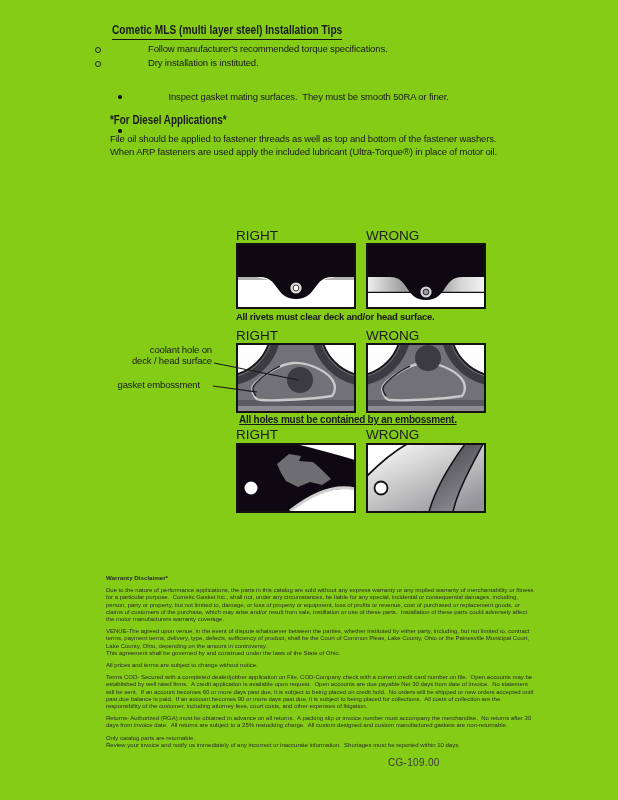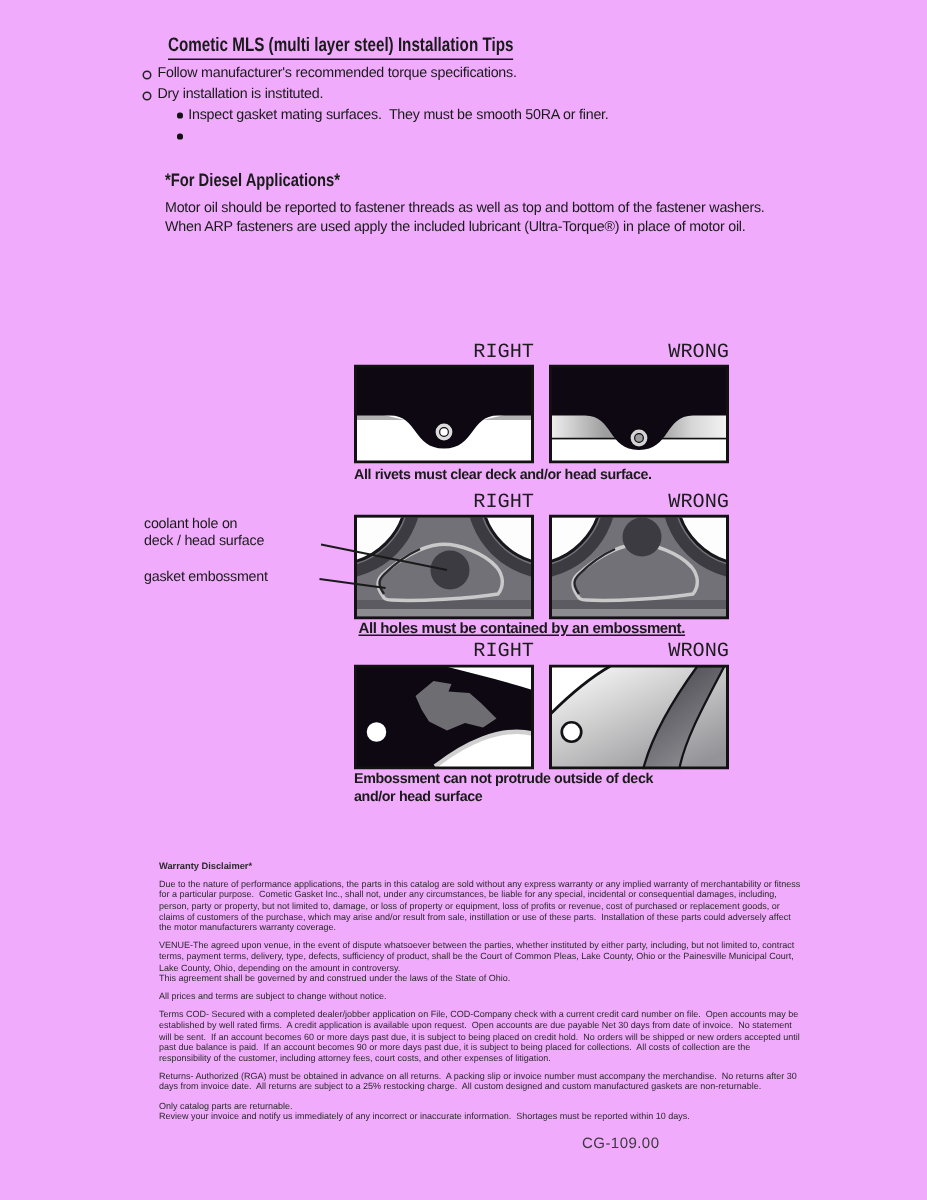--- a/index.html
+++ b/index.html
@@ -1,44 +1,44 @@
 <!DOCTYPE html>
 <html><head>
 <meta charset="utf-8">
 <style>
   html,body{margin:0;padding:0;background:#ffffff;}
-  .page{position:relative;width:618px;height:800px;background:#f0abfc;overflow:hidden;
+  .page{position:relative;width:618px;height:800px;background:#84cc16;overflow:hidden;
         font-family:"Liberation Sans",sans-serif;color:#1a1a1a;}
 
   .title{position:absolute;left:112px;top:22px;margin:0;font-size:13px;font-weight:bold;
          white-space:nowrap;transform:scaleX(0.78);transform-origin:0 50%;
          border-bottom:1.6px solid #151515;padding-bottom:2px;display:inline-block;}
 
   .bullets{position:absolute;left:95px;top:42px;width:480px;font-size:9.5px;line-height:14px;
            letter-spacing:-0.15px;}
-  .b{display:flex;}
+  .b{display:flex;gap:43px;}
   .b .txt{white-space:pre-wrap;}
   .m1{width:4px;height:4px;border:1px solid #222;border-radius:50%;margin:4.5px 4px 0 0;flex:none;}
-  .sub{padding-left:23px;}
+  .sub{padding-left:23px;margin-top:20px;}
   .m2{width:3.5px;height:3.5px;background:#111;border-radius:50%;margin:5px 4px 0 0;flex:none;}
 
   .diesel-h{position:absolute;left:110px;top:113px;margin:0;font-size:12px;font-weight:bold;
             white-space:nowrap;transform:scaleX(0.82);transform-origin:0 0;}
   .para{position:absolute;left:110px;margin:0;width:470px;font-size:9.5px;line-height:13px;
         letter-spacing:-0.15px;white-space:pre-wrap;}
 
-  .dlabel{position:absolute;width:120px;text-align:right;font-family:Liberation Mono, monospace;
+  .dlabel{position:absolute;width:120px;text-align:left;font-family:Liberation Sans, sans-serif;
           font-size:13.5px;color:#1c1c1c;}
   .dcap{position:absolute;font-size:9.5px;font-weight:bold;letter-spacing:-0.25px;
         line-height:11.5px;white-space:pre-wrap;}
   .dcap2{font-size:10px;text-decoration:underline;}
   .panel{position:absolute;display:block;}
   .leader{position:absolute;}
   .ann{position:absolute;font-size:9.5px;line-height:11px;letter-spacing:-0.15px;
-       text-align:left;white-space:pre-wrap;}
+       text-align:right;white-space:pre-wrap;}
 
   .legal{position:absolute;left:106px;top:574px;width:428px;font-size:6px;line-height:7.2px;
          color:#2a2a2a;}
   .legal p{margin:0 0 5px 0;white-space:pre-wrap;}
   .legal .lh{font-weight:bold;font-size:6.2px;margin:0 0 6px 0;}
 
   .footer{position:absolute;left:388px;top:757px;font-size:10px;letter-spacing:0.3px;color:#3a3a3a;}
 </style>
 </head>
 <body>
@@ -59,21 +59,21 @@
     <div class="b sub">
       <span class="m2"></span>
       <span class="txt">Inspect gasket mating surfaces.  They must be smooth 50RA or finer.</span>
     </div>
     <div class="b sub">
       <span class="m2"></span>
     </div>
   </div>
 
   <h2 class="diesel-h">*For Diesel Applications*</h2>
-  <p class="para" style="top:132px">Motor oil should be reported to fastener threads as well as top and bottom of the fastener washers.
+  <p class="para" style="top:132px">File oil should be applied to fastener threads as well as top and bottom of the fastener washers.
 When ARP fasteners are used apply the included lubricant (Ultra-Torque®) in place of motor oil.</p>
 
   <div class="dlabel" style="left:236px;top:228px">RIGHT</div>
   <div class="dlabel" style="left:366px;top:228px">WRONG</div>
 
   <svg class="panel" style="left:236px;top:243px" width="120" height="66" viewBox="0 0 120 66" aria-hidden="true">
     <rect x="1" y="1" width="118" height="64" fill="#ffffff"></rect>
     <path d="M2,31 C12,32 22,34 34,37 L2,37 Z" fill="#b2b2b2"></path>
     <path d="M118,31 C108,32 98,34 86,37 L118,37 Z" fill="#b2b2b2"></path>
     <path d="M1,1 H119 V34 H96 C77,34 81,56 60,56 C39,56 43,34 24,34 H1 Z" fill="#0d0812"></path>
@@ -144,21 +144,21 @@
       <circle cx="132" cy="-14" r="47" fill="#fdfdfd" stroke="#17171c" stroke-width="2"></circle>
       <path d="M19,54 C15,48 15,44 19,40 C30,30 45,21 57,20 C70,19 87,26 95,35 C100,41 100,48 96,53 C78,56 42,58 25,57 C21,57 20,56 19,54 Z" fill="none" stroke="#c9c9c9" stroke-width="2.3"></path>
       <path d="M20,53 C16,47 16,44 20,40 C26,34 35,27 44,23" fill="none" stroke="#26262b" stroke-width="1.6"></path>
       <circle cx="62" cy="15" r="13" fill="#3b3b41"></circle>
     </g>
     <rect x="1" y="1" width="118" height="68" fill="none" stroke="#121212" stroke-width="2"></rect>
   </svg>
 
   <div class="ann" style="left:96px;top:344px;width:116px">coolant hole on
 deck / head surface</div>
-  <div class="ann" style="left:96px;top:379px;width:116px">gasket embossment</div>
+  <div class="ann" style="left:84px;top:379px;width:116px">gasket embossment</div>
 
   <svg class="leader" style="left:210px;top:355px" width="100" height="45" viewBox="0 0 100 45" aria-hidden="true">
     <line x1="4" y1="8" x2="88" y2="25" stroke="#1a1a1a" stroke-width="1.2"></line>
     <line x1="3" y1="31" x2="47" y2="37" stroke="#1a1a1a" stroke-width="1.2"></line>
   </svg>
 
   <div class="dcap dcap2" style="left:239px;top:414px;width:300px">All holes must be contained by an embossment.</div>
 
   <div class="dlabel" style="left:236px;top:427px">RIGHT</div>
   <div class="dlabel" style="left:366px;top:427px">WRONG</div>
@@ -185,22 +185,20 @@
       </linearGradient>
     </defs>
     <rect x="1" y="1" width="118" height="68" fill="#ffffff"></rect>
     <path d="M1,33 C14,20 27,9 41,1 L119,1 L119,69 L1,69 Z" fill="url(#g3b)"></path>
     <path d="M1,33 C14,20 27,9 41,1" fill="none" stroke="#121217" stroke-width="1.8"></path>
     <path d="M99,1 L117,1 C104,26 91,49 87,69 L63,69 C69,46 83,23 99,1 Z" fill="url(#g3s)" stroke="#121217" stroke-width="1.5"></path>
     <circle cx="15" cy="45" r="6.5" fill="#ffffff" stroke="#121217" stroke-width="1.8"></circle>
     <rect x="1" y="1" width="118" height="68" fill="none" stroke="#121212" stroke-width="2"></rect>
   </svg>
 
-  <div class="dcap" style="left:236px;top:514px;width:260px">Embossment can not protrude outside of deck
-and/or head surface</div>
 
   <div class="legal">
     <p class="lh">Warranty Disclaimer*</p>
     <p>Due to the nature of performance applications, the parts in this catalog are sold without any express warranty or any implied warranty of merchantability or fitness for a particular purpose.  Cometic Gasket Inc., shall not, under any circumstances, be liable for any special, incidental or consequential damages, including, person, party or property, but not limited to, damage, or loss of property or equipment, loss of profits or revenue, cost of purchased or replacement goods, or claims of customers of the purchase, which may arise and/or result from sale, instillation or use of these parts.  Installation of these parts could adversely affect the motor manufacturers warranty coverage.</p>
     <p>VENUE-The agreed upon venue, in the event of dispute whatsoever between the parties, whether instituted by either party, including, but not limited to, contract terms, payment terms, delivery, type, defects, sufficiency of product, shall be the Court of Common Pleas, Lake County, Ohio or the Painesville Municipal Court, Lake County, Ohio, depending on the amount in controversy.
 This agreement shall be governed by and construed under the laws of the State of Ohio.</p>
     <p>All prices and terms are subject to change without notice.</p>
     <p>Terms COD- Secured with a completed dealer/jobber application on File, COD-Company check with a current credit card number on file.  Open accounts may be established by well rated firms.  A credit application is available upon request.  Open accounts are due payable Net 30 days from date of invoice.  No statement will be sent.  If an account becomes 60 or more days past due, it is subject to being placed on credit hold.  No orders will be shipped or new orders accepted until past due balance is paid.  If an account becomes 90 or more days past due, it is subject to being placed for collections.  All costs of collection are the responsibility of the customer, including attorney fees, court costs, and other expenses of litigation.</p>
     <p>Returns- Authorized (RGA) must be obtained in advance on all returns.  A packing slip or invoice number must accompany the merchandise.  No returns after 30 days from invoice date.  All returns are subject to a 25% restocking charge.  All custom designed and custom manufactured gaskets are non-returnable.</p>
     <p>Only catalog parts are returnable.

